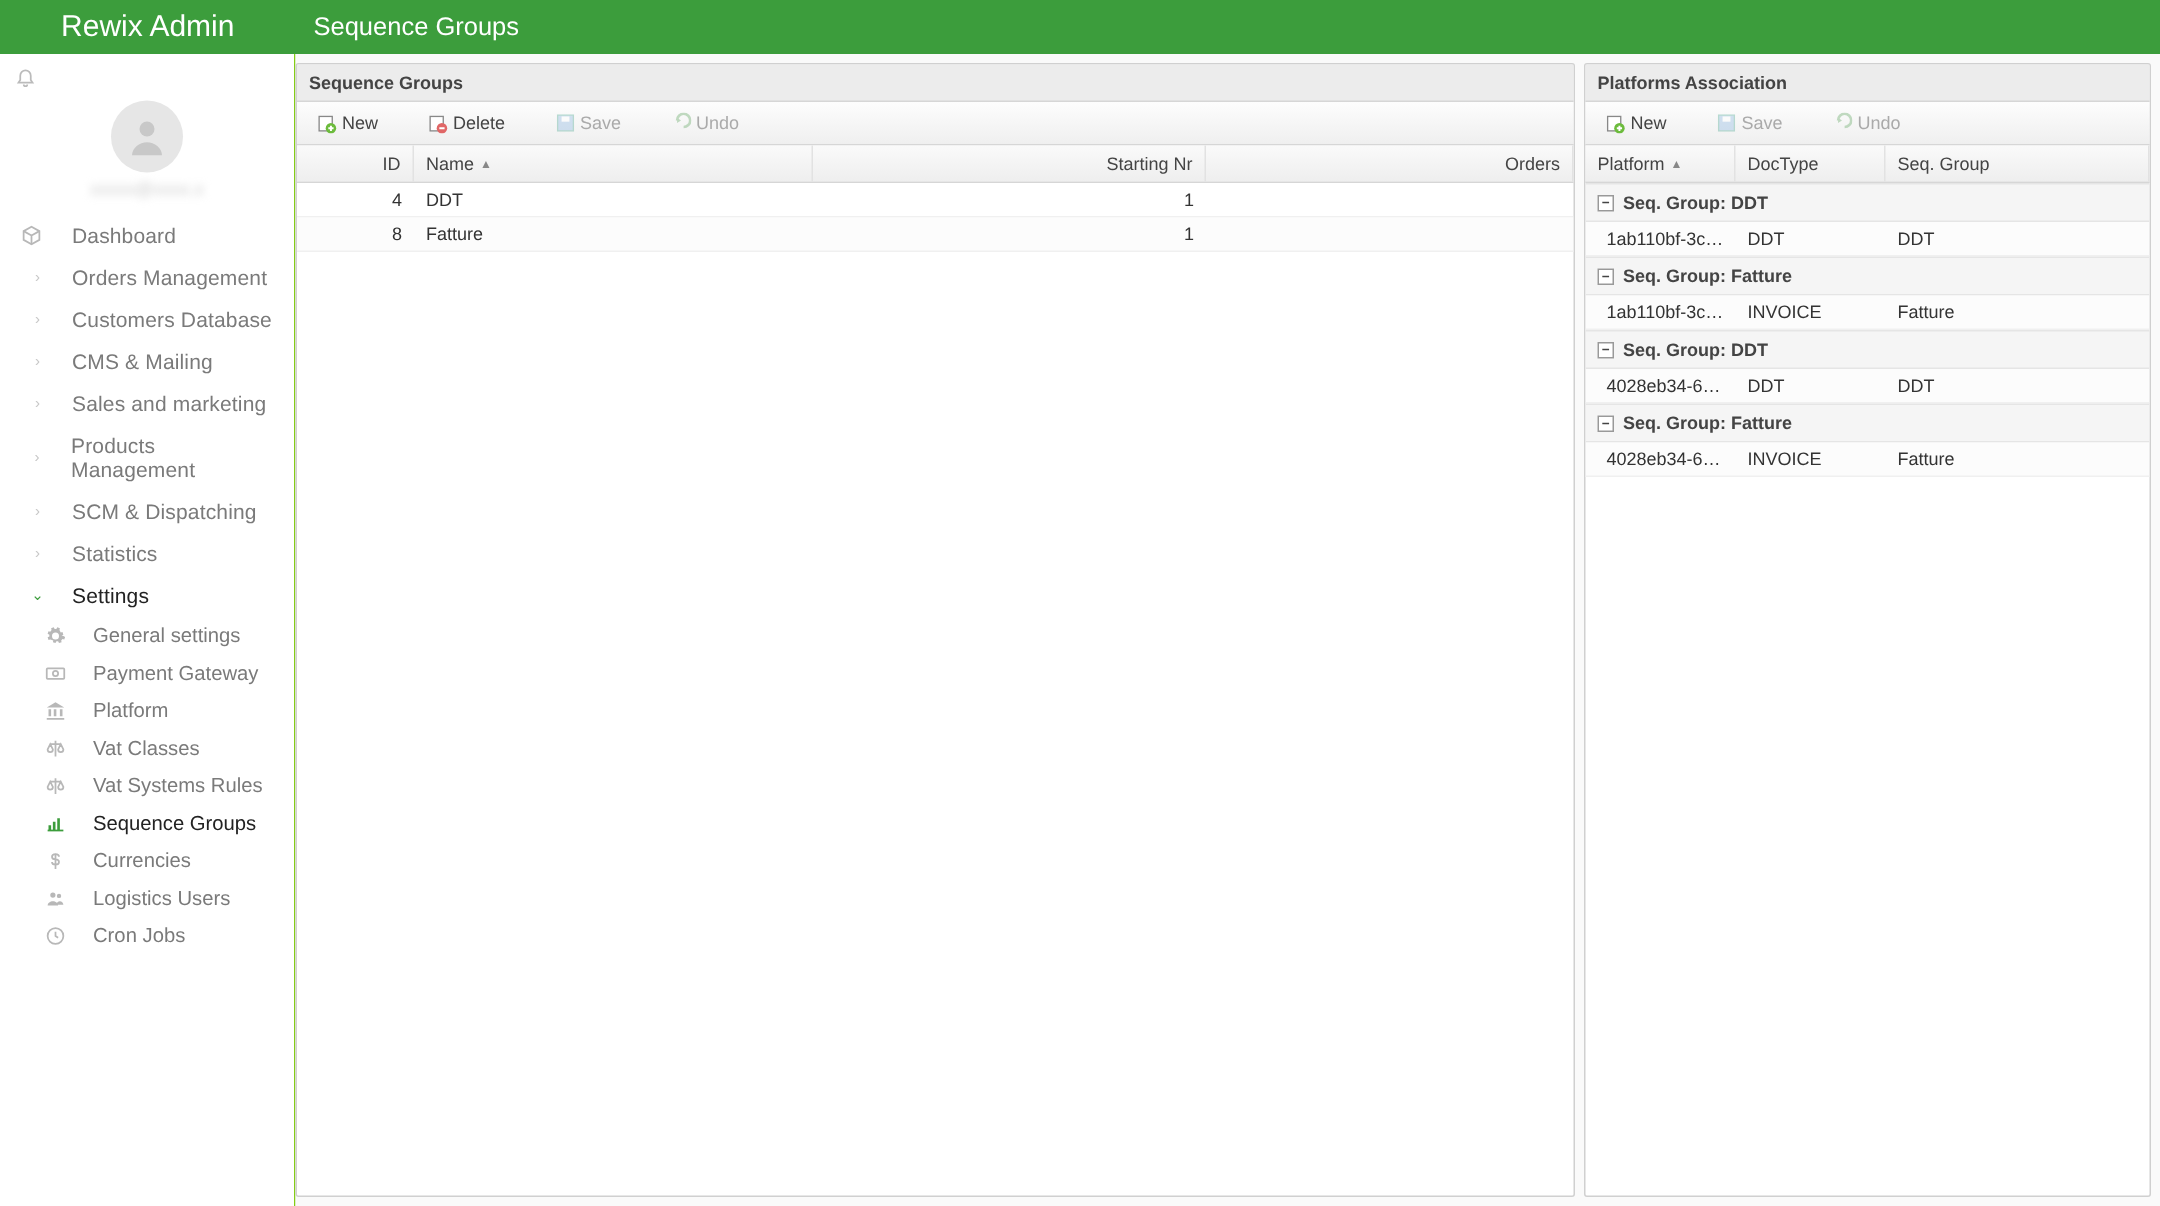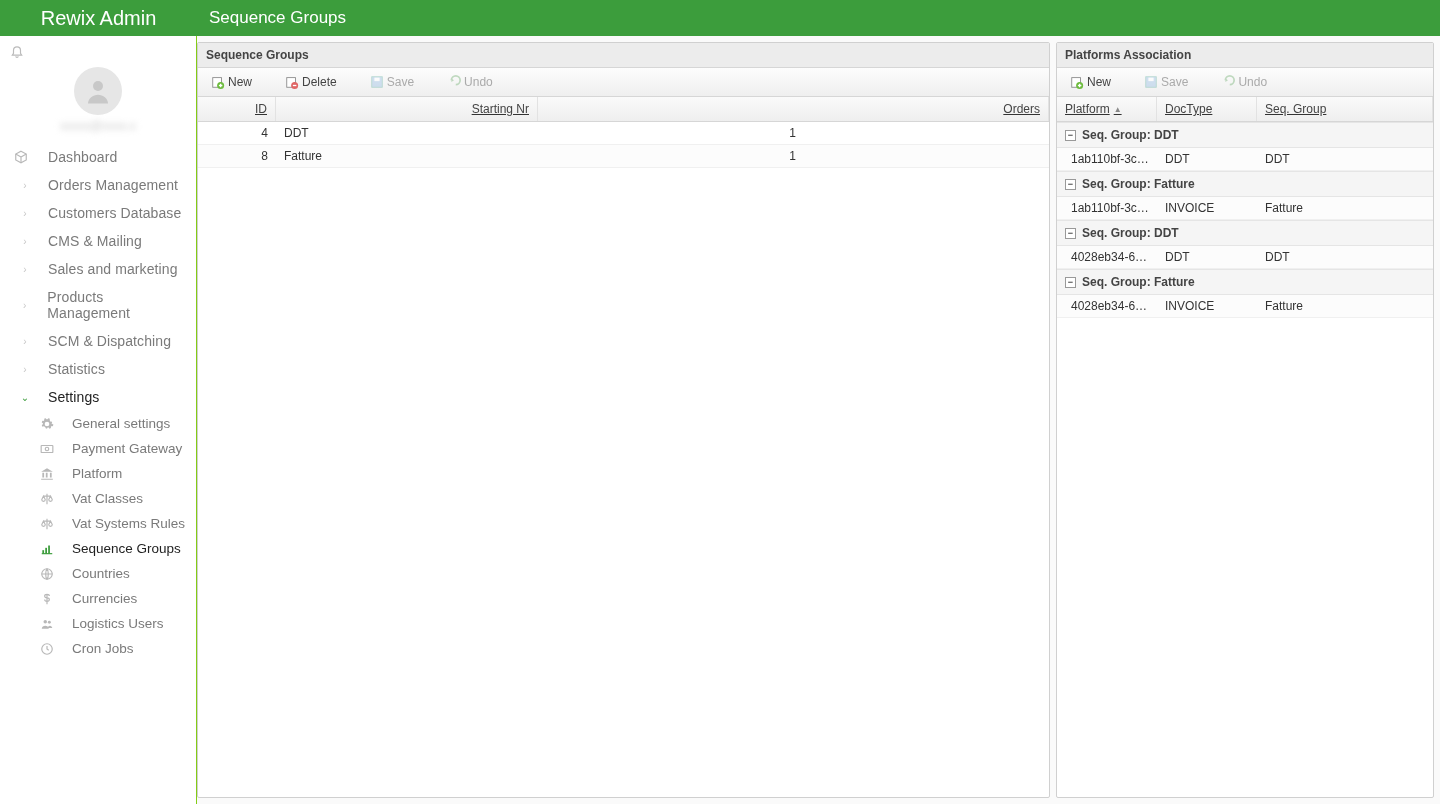--- a/index.html
+++ b/index.html
@@ -12,35 +12,35 @@
 .bell-row { padding: 8px 10px 0; color: #bbb; }
 .avatar-wrap { text-align: center; padding: 6px 0 4px; }
 .avatar { width: 48px; height: 48px; border-radius: 50%; background: #e6e6e6; display: inline-flex; align-items: center; justify-content: center; color: #bbb; }
 .user-email { text-align: center; color: #ccc; font-size: 12px; padding-bottom: 10px; filter: blur(3px); }
 .nav-item { display: flex; align-items: center; padding: 6px 10px 6px 14px; color: #7a7a7a; cursor: pointer; letter-spacing: .1px; }
 .nav-item .nav-icon { width: 22px; text-align: center; color: #b8b8b8; font-size: 11px; }
 .nav-item .nav-label { font-size: 14px; padding-left: 12px; }
 .nav-item.primary .nav-icon { font-size: 14px; }
 .nav-item.active { color: #222; font-weight: 500; }
 .nav-item.active .nav-icon { color: #3c9d3c; }
-.nav-sub { display: flex; align-items: center; padding: 5px 10px 5px 40px; color: #7a7a7a; cursor: pointer; }
+.nav-sub { display: flex; align-items: center; padding: 5px 10px 5px 30px; color: #7a7a7a; cursor: pointer; }
 .nav-sub .sub-icon { width: 22px; text-align: center; color: #b8b8b8; font-size: 13px; }
 .nav-sub .sub-label { font-size: 13.5px; padding-left: 10px; }
 .nav-sub.active { color: #222; font-weight: 500; }
 .nav-sub.active .sub-icon { color: #3c9d3c; }
 .content { flex: 1; display: flex; gap: 6px; padding: 6px 6px 6px 0; background: #fafafa; }
 .panel { background: #fff; border: 1px solid #d0d0d0; border-radius: 2px; display: flex; flex-direction: column; min-width: 0; }
 .panel-left { flex: 1; }
 .panel-right { width: 378px; }
 .panel-header { background: #ececec; border-bottom: 1px solid #d6d6d6; padding: 5px 8px; font-weight: bold; font-size: 12px; color: #444; }
 .toolbar { background: linear-gradient(#fdfdfd, #efefef); border-bottom: 1px solid #d6d6d6; padding: 4px 6px; display: flex; gap: 19px; }
 .tb-btn { display: inline-flex; align-items: center; gap: 3px; padding: 2px 6px; font-size: 12px; color: #444; cursor: pointer; border: 1px solid transparent; border-radius: 3px; }
 .tb-btn.disabled { color: #aaa; cursor: default; }
 .tb-icon { width: 14px; height: 14px; display: inline-block; }
-.grid-head { display: flex; background: linear-gradient(#fafafa, #eee); border-bottom: 1px solid #d6d6d6; text-decoration: underline; }
+.grid-head { display: flex; background: linear-gradient(#fafafa, #eee); border-bottom: 1px solid #d6d6d6; }
 .gh-cell { padding: 5px 8px; font-size: 12px; color: #444; border-right: 1px solid #e2e2e2; white-space: nowrap; overflow: hidden; text-overflow: ellipsis; }
 .gh-cell.sort::after { content: "▲"; font-size: 8px; color: #888; margin-left: 4px; position: relative; top: -1px; }
 .grid-body { flex: 1; overflow: auto; }
 .grid-row { display: flex; border-bottom: 1px solid #f0f0f0; }
 .grid-row:nth-child(even) { background: #fcfcfc; }
 .gb-cell { padding: 4px 8px; font-size: 12px; color: #333; white-space: nowrap; overflow: hidden; text-overflow: ellipsis; }
 
 .lg .c-id { width: 78px; text-align: right; }
 .lg .c-name { width: 266px; }
 .lg .c-start { width: 262px; text-align: right; }
@@ -170,29 +170,20 @@
               <rect x="9" y="10" width="3" height="10"></rect>
               <rect x="14" y="6" width="3" height="14"></rect>
               <path d="M3 20h18" stroke="#3c9d3c" stroke-width="2"></path>
             </svg>
           </span>
           <span class="sub-label">Sequence Groups</span>
         </div>
         <div class="nav-sub">
           <span class="sub-icon">
             <svg width="14" height="14" viewBox="0 0 24 24" fill="none" stroke="#b8b8b8" stroke-width="2">
-              <circle cx="12" cy="12" r="9"></circle>
-              <path d="M3 12h18M12 3c3 3 3 15 0 18M12 3c-3 3-3 15 0 18"></path>
-            </svg>
-          </span>
-          <span class="sub-label">Countries</span>
-        </div>
-        <div class="nav-sub">
-          <span class="sub-icon">
-            <svg width="14" height="14" viewBox="0 0 24 24" fill="none" stroke="#b8b8b8" stroke-width="2">
               <path d="M12 3v18M16 7c0-2-2-3-4-3s-4 1-4 3 2 3 4 3 4 1 4 3-2 3-4 3-4-1-4-3"></path>
             </svg>
           </span>
           <span class="sub-label">Currencies</span>
         </div>
         <div class="nav-sub">
           <span class="sub-icon">
             <svg width="14" height="14" viewBox="0 0 24 24" fill="#b8b8b8">
               <circle cx="9" cy="8" r="3"></circle>
               <circle cx="16" cy="9" r="2.5"></circle>
@@ -244,20 +235,21 @@
         <span class="tb-btn disabled">
           <svg class="tb-icon" viewBox="0 0 16 16" opacity=".5">
               <path d="M5 4v4l3-2z" fill="#8b8"></path>
               <path d="M5 6a5 5 0 115 5" fill="none" stroke="#8b8" stroke-width="2"></path>
             </svg>
           <span>Undo</span>
         </span>
       </div>
       <div class="grid-head">
         <div class="gh-cell c-id">ID</div>
+        <div class="gh-cell c-name sort">Name</div>
         <div class="gh-cell c-start">Starting Nr</div>
         <div class="gh-cell c-suffix">Orders</div>
       </div>
       <div class="grid-body" id="left-grid-body">
           <div class="grid-row">
             <div class="gb-cell c-id">4</div>
             <div class="gb-cell c-name">DDT</div>
             <div class="gb-cell c-start">1</div>
             <div class="gb-cell c-suffix"></div>
           </div>

